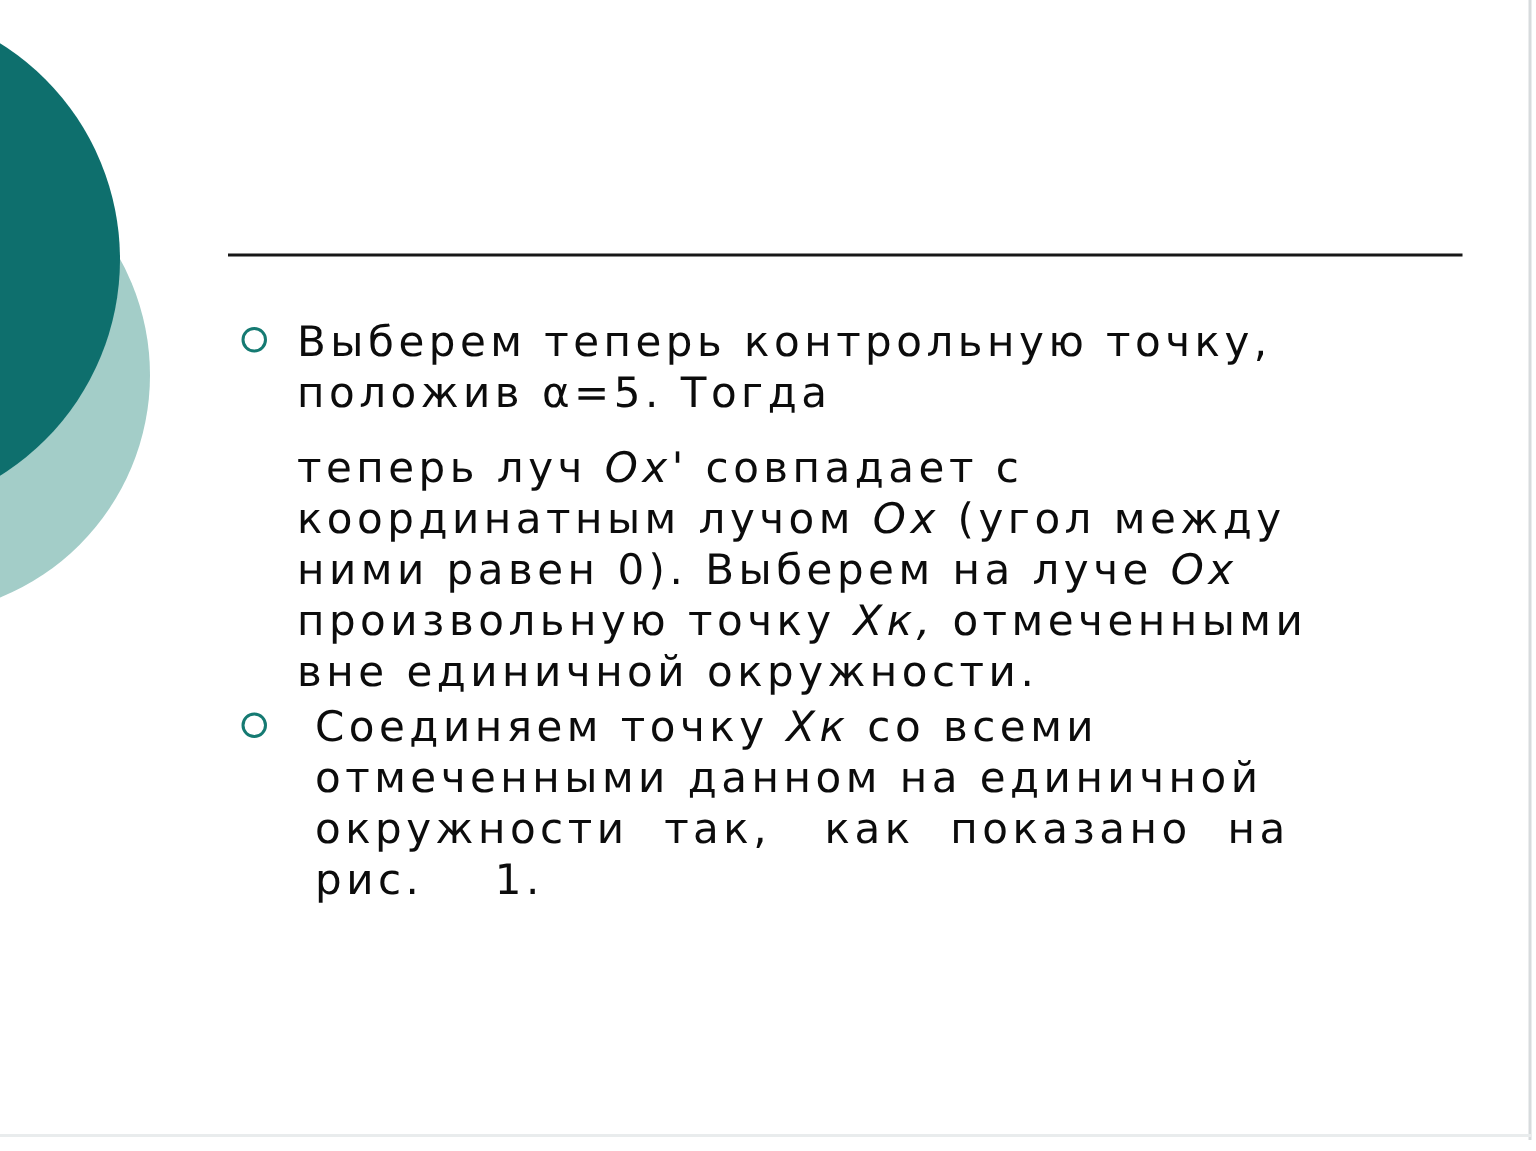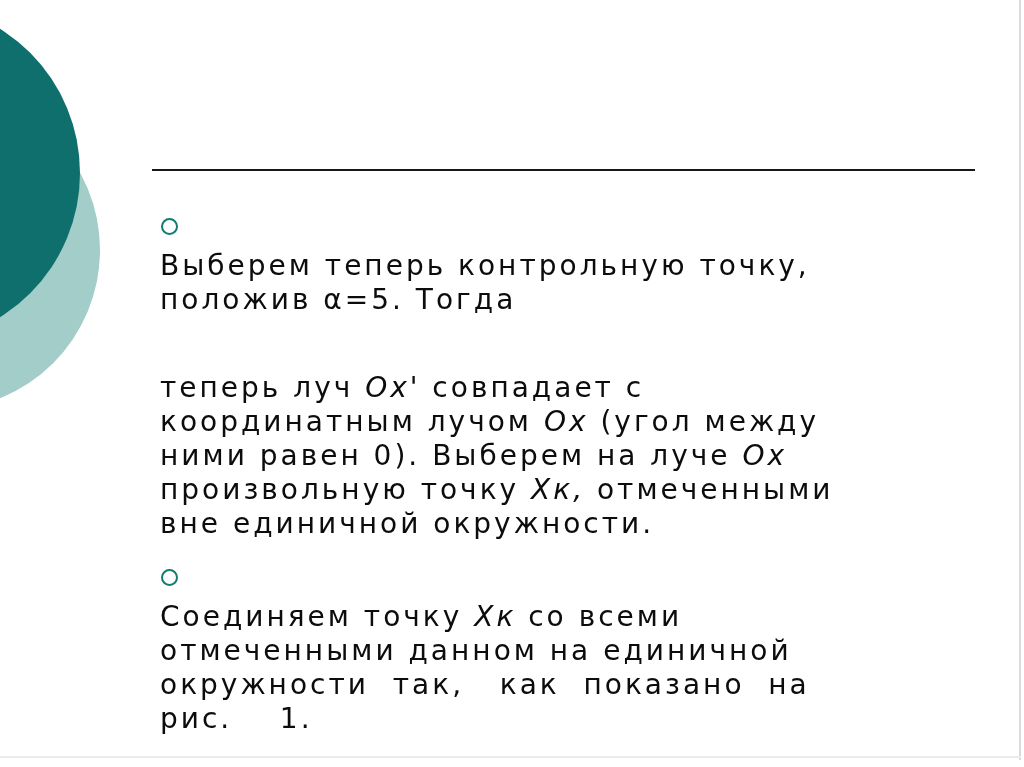--- a/index.html
+++ b/index.html
@@ -30,23 +30,23 @@
     width: 823px; height: 2px;
     background: #171717;
     z-index: 3;
   }
   .text-block {
     position: absolute;
     left: 160px; top: 211px;
     width: 812px;
     z-index: 3;
   }
-  .para { display: flex; align-items: flex-start; flex-direction: column; }
+  .para { display: flex; align-items: flex-start; }
   .para-gap-lg { margin-top: 16px; }
-  .para-gap-sm { margin-top: 21px; }
+  .para-gap-sm { margin-top: 3px; gap: 12px; }
   .bullet-cell { flex: 0 0 38px; width: 38px; }
   .ring {
     width: 13px; height: 13px;
     border: 2.5px solid #157A72;
     border-radius: 50%;
     margin-top: 7px;
     margin-left: 1px;
   }
   .lines { flex: 1 1 auto; min-width: 0; }
   .line {

